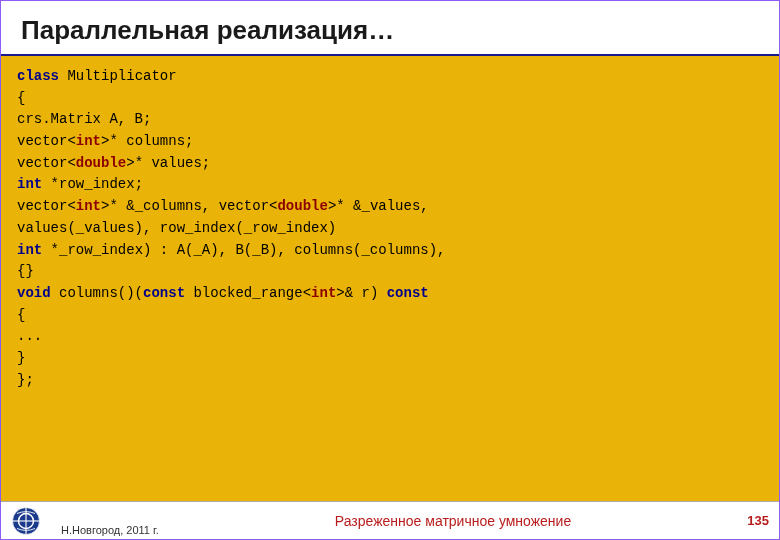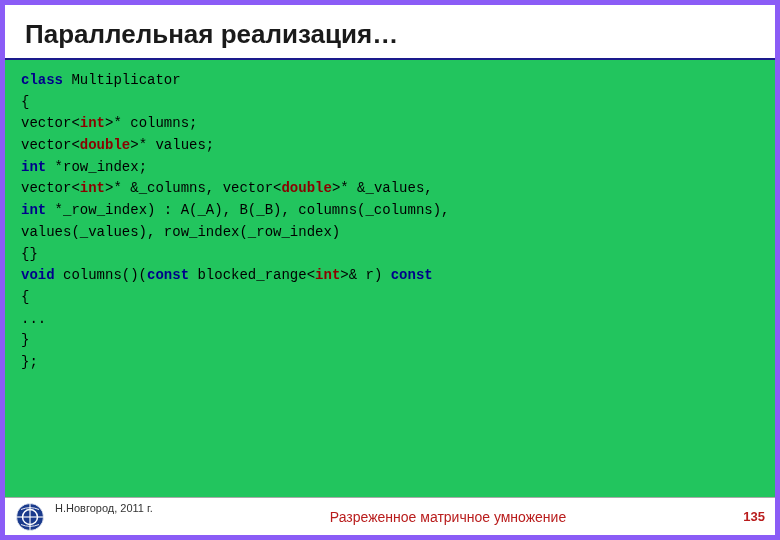--- a/index.html
+++ b/index.html
@@ -11,38 +11,38 @@
       font-family: Arial, sans-serif;
       overflow: hidden;
     }
 
     .slide-container {
       width: 780px;
       height: 540px;
       background: #ffffff;
       display: flex;
       flex-direction: column;
-      border: 5px solid #8b5cf6;
+      border: 1px solid #8b5cf6;
     }
 
     .title-bar {
       padding: 14px 20px 8px 20px;
       border-bottom: 2px solid #1a1a8c;
     }
 
     .title-text {
       font-size: 26px;
       font-weight: bold;
       color: #1a1a1a;
       font-family: Arial, sans-serif;
     }
 
     .code-area {
       flex: 1;
-      background: #22c55e;
+      background: #eab308;
       padding: 10px 16px;
       overflow: hidden;
     }
 
     .code-block {
       font-family: 'Courier New', Courier, monospace;
       font-size: 14px;
       line-height: 1.55;
       color: #000;
     }
@@ -56,22 +56,22 @@
       background: #ffffff;
       border-top: 1px solid #aaa;
       display: flex;
       align-items: center;
       padding: 0 10px;
       justify-content: space-between;
     }
 
     .footer-left {
       display: flex;
-      align-items: flex-start;
-      gap: 10px;
+      align-items: flex-end;
+      gap: 20px;
     }
 
     .logo {
       width: 30px;
       height: 30px;
     }
 
     .footer-city {
       font-size: 11px;
       color: #333;
@@ -93,26 +93,27 @@
 
 <div class="slide-container">
   <div class="title-bar">
     <span class="title-text">Параллельная реализация…</span>
   </div>
 
   <div class="code-area">
     <div class="code-block" id="code-container">
         <div><span class="kw">class</span><span class="normal"> Multiplicator</span></div>
         <div><span class="normal">{</span></div>
+        <div><span class="normal">   crs.Matrix A, B;</span></div>
         <div><span class="normal">   vector&lt;</span><span class="type">int</span><span class="normal">&gt;* columns;</span></div>
         <div><span class="normal">   vector&lt;</span><span class="type">double</span><span class="normal">&gt;* values;</span></div>
         <div><span class="normal">   </span><span class="kw">int</span><span class="normal"> *row_index;</span></div>
         <div><span class="normal">     vector&lt;</span><span class="type">int</span><span class="normal">&gt;* &amp;_columns, vector&lt;</span><span class="type">double</span><span class="normal">&gt;* &amp;_values,</span></div>
+        <div><span class="normal">     values(_values), row_index(_row_index)</span></div>
         <div><span class="normal">     </span><span class="kw">int</span><span class="normal"> *_row_index) : A(_A), B(_B), columns(_columns),</span></div>
-        <div><span class="normal">     values(_values), row_index(_row_index)</span></div>
         <div><span class="normal">   {}</span></div>
         <div><span class="normal">   </span><span class="kw">void</span><span class="normal"> columns()(</span><span class="kw">const</span><span class="normal"> blocked_range&lt;</span><span class="type">int</span><span class="normal">&gt;&amp; r) </span><span class="kw">const</span></div>
         <div><span class="normal">   {</span></div>
         <div><span class="normal">     ...</span></div>
         <div><span class="normal">   }</span></div>
         <div><span class="normal">};</span></div>
       </div>
   </div>
 
   <div class="footer">

